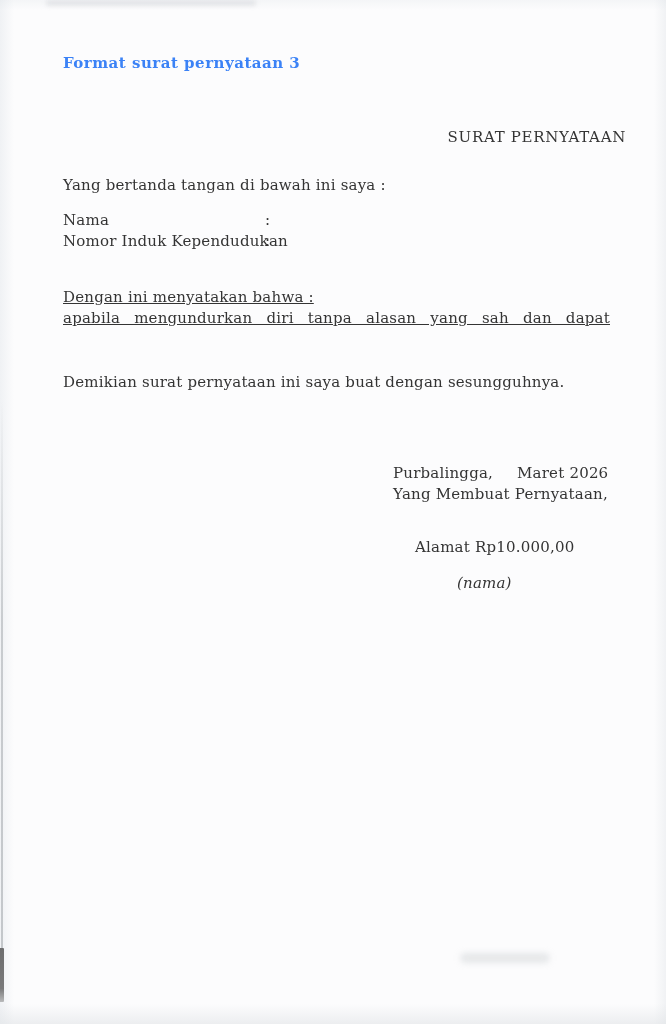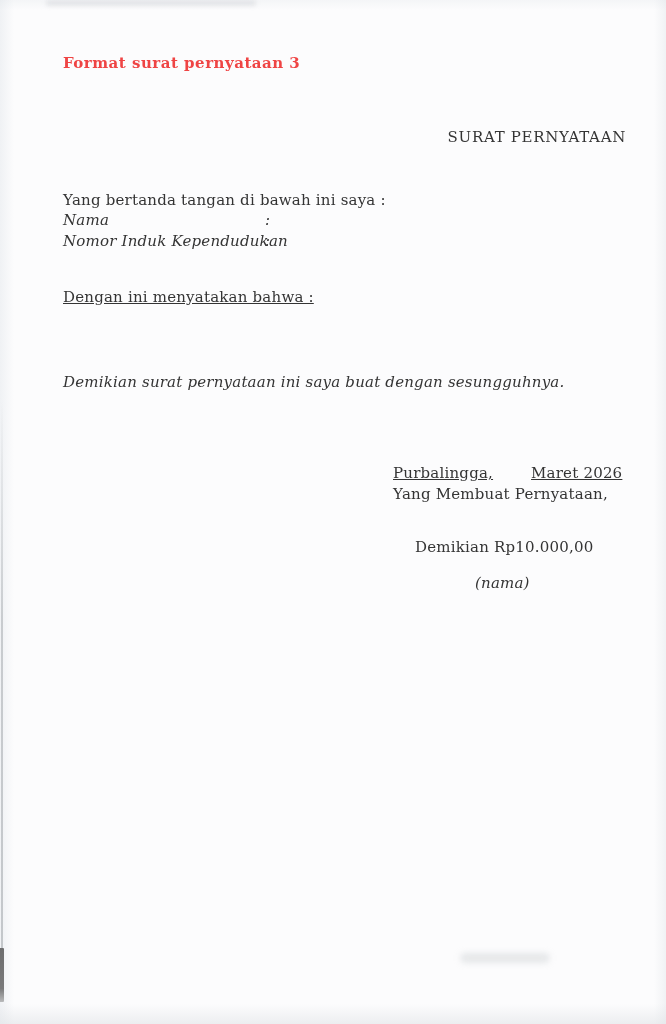--- a/index.html
+++ b/index.html
@@ -39,58 +39,57 @@
     position:absolute;left:0;bottom:0;width:666px;height:20px;
     background:linear-gradient(180deg, rgba(223,226,229,0) 0%, rgba(223,226,229,0.55) 100%);
   }
   .scan-smudge-bottom{
     position:absolute;left:460px;top:953px;width:90px;height:10px;
     background:rgba(180,185,190,0.30);filter:blur(3px);border-radius:5px;
   }
 
   .format-label{
     position:absolute;left:63px;top:53px;
-    font-weight:bold;color:#ef4444;letter-spacing:0.5px;
+    font-weight:bold;color:#3b82f6;letter-spacing:0.5px;
     line-height:21px;
   }
   .doc-title{
     position:absolute;left:70px;right:40px;top:127px;
     text-align:right;letter-spacing:0.7px;line-height:21px;
   }
   .opening{
-    position:absolute;left:63px;top:190px;line-height:21px;
+    position:absolute;left:63px;top:175px;line-height:21px;
   }
   .fields{
     position:absolute;left:63px;top:210px;line-height:21px;
   }
-  .field-row{white-space:nowrap;font-style:italic;}
+  .field-row{white-space:nowrap;}
   .field-label{display:inline-block;width:202px;}
   .field-colon{display:inline-block;}
   .statement{
     position:absolute;left:63px;top:287px;width:547px;line-height:21px;text-decoration:underline;
   }
   .statement-line-justify{
     text-align:justify;
     -moz-text-align-last:justify;
     text-align-last:justify;
   }
   .closing{
-    position:absolute;left:63px;top:372px;line-height:21px;font-style:italic;
+    position:absolute;left:63px;top:372px;line-height:21px;
   }
   .signature{
     position:absolute;left:393px;top:463px;line-height:21px;
   }
-  .place-date{display:flex;gap:38px;white-space:nowrap;text-decoration:underline;}
+  .place-date{display:flex;gap:24px;white-space:nowrap;}
   .stamp-note{
     position:absolute;left:415px;top:537px;line-height:21px;
   }
   .name-placeholder{
     position:absolute;left:457px;top:573px;line-height:21px;
     font-style:italic;
-    margin-left:18px;
   }
 </style>
 </head>
 <body>
 
 <div class="page">
 
   <div class="scan-smudge-top"></div>
   <div class="scan-line-left"></div>
   <div class="scan-mark-left"></div>
@@ -107,29 +106,30 @@
     <div class="field-row">
       <span class="field-label">Nama</span><span class="field-colon">:</span><span></span>
     </div>
     <div class="field-row">
       <span class="field-label">Nomor Induk Kependudukan</span><span class="field-colon">:</span><span></span>
     </div>
   </div>
 
   <div class="statement">
     <div>Dengan ini menyatakan bahwa :</div>
+    <div class="statement-line-justify">apabila mengundurkan diri tanpa alasan yang sah dan dapat</div>
   </div>
 
   <div class="closing">Demikian surat pernyataan ini saya buat dengan sesungguhnya.</div>
 
   <div class="signature">
     <div class="place-date">
       <span>Purbalingga,</span>
       <span>Maret 2026</span>
     </div>
     <div>Yang Membuat Pernyataan,</div>
   </div>
 
-  <div class="stamp-note">Demikian Rp10.000,00</div>
+  <div class="stamp-note">Alamat Rp10.000,00</div>
 
   <div class="name-placeholder">(nama)</div>
 
 </div>
 
 </body></html>

